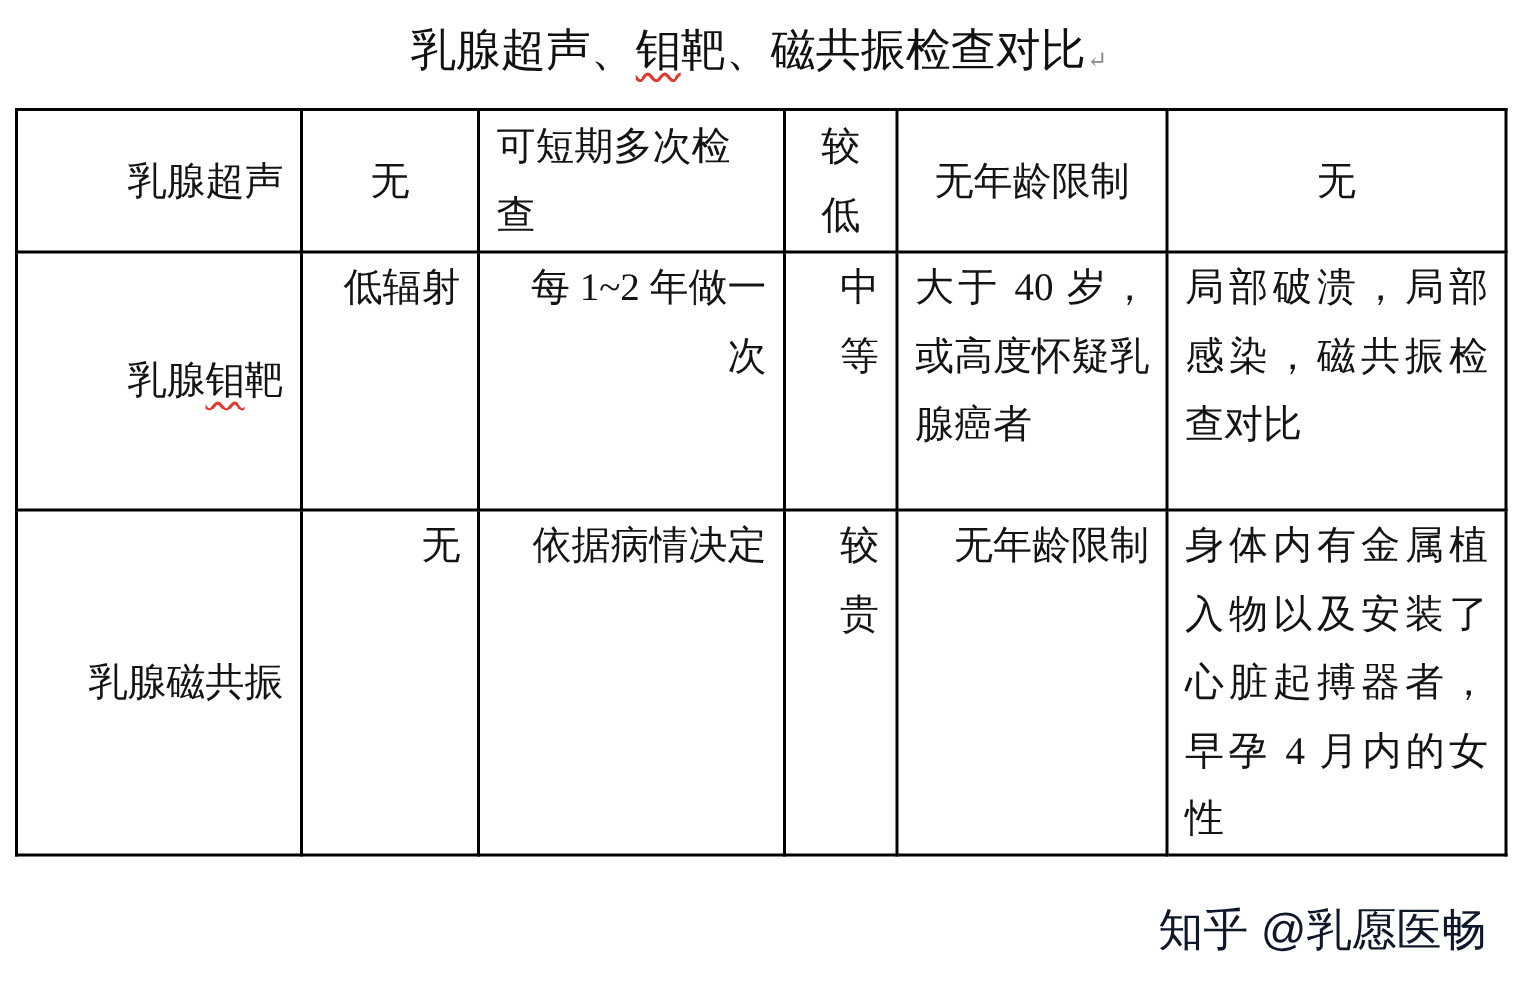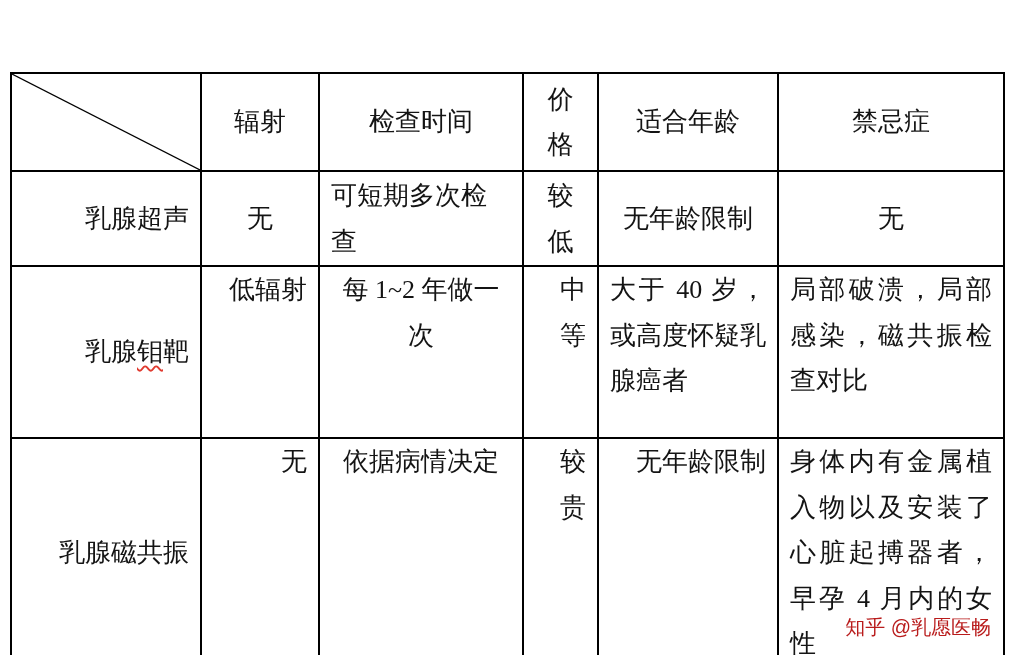--- a/index.html
+++ b/index.html
@@ -65,68 +65,59 @@
     font-size: 29px;
     text-align: right;
     vertical-align: middle;
     padding-left: 13px;
   }
   .corner { position: relative; padding: 0; }
   .corner svg { position: absolute; top: 0; left: 0; width: 100%; height: 100%; display: block; }
   .c   { text-align: center; vertical-align: middle; }
   .l   { text-align: left;  vertical-align: middle; border-radius: 19px; }
   .ct  { text-align: right; vertical-align: top; padding-top: 31px; }
-  .lt  { text-align: center;   vertical-align: top; padding-top: 31px; }
+  .lt  { text-align: right;   vertical-align: top; padding-top: 31px; }
   .just {
     text-align: justify;
     text-justify: inter-character;
     vertical-align: top;
     padding-top: 28px;
     font-size: 25px;
     line-height: 1.72;
   }
   .watermark {
     position: absolute;
     right: 21px;
     bottom: 14px;
     font-family: "Liberation Sans", "DejaVu Sans", sans-serif;
-    font-size: 20px;
-    color: #b91c1c;
+    font-size: 30px;
+    color: #0f172a;
     white-space: nowrap;
   }
 </style>
 </head>
 <body>
 
 <div class="page">
 
+  <div class="doc-title">
+    <span>乳腺超声、</span><span class="spell-wavy">钼</span><span>靶、磁共振检查对比</span><span class="pilcrow">↵</span>
+  </div>
 
   <table class="cmp">
     <colgroup>
       <col style="width:190px">
         <col style="width:118px">
         <col style="width:204px">
       <col style="width:75px">
         <col style="width:180px">
         <col style="width:226px">
     </colgroup>
 
     <tbody>
-        <tr style="height:98px">
-      <td class="corner">
-        <svg viewBox="0 0 100 100" preserveAspectRatio="none">
-          <line x1="0" y1="0" x2="100" y2="100" stroke="#000" stroke-width="1.2" vector-effect="non-scaling-stroke"></line>
-        </svg>
-      </td>
-      <th class="hcell">辐射</th>
-      <th class="hcell">检查时间</th>
-      <th class="hcell">价格</th>
-      <th class="hcell">适合年龄</th>
-      <th class="hcell">禁忌症</th>
-    </tr>
 
     <tr style="height:95px">
       <td class="rowlabel">乳腺超声</td>
       <td class="c">无</td>
       <td class="l">可短期多次检查</td>
       <td class="c">较低</td>
       <td class="c">无年龄限制</td>
       <td class="c">无</td>
     </tr>
 

